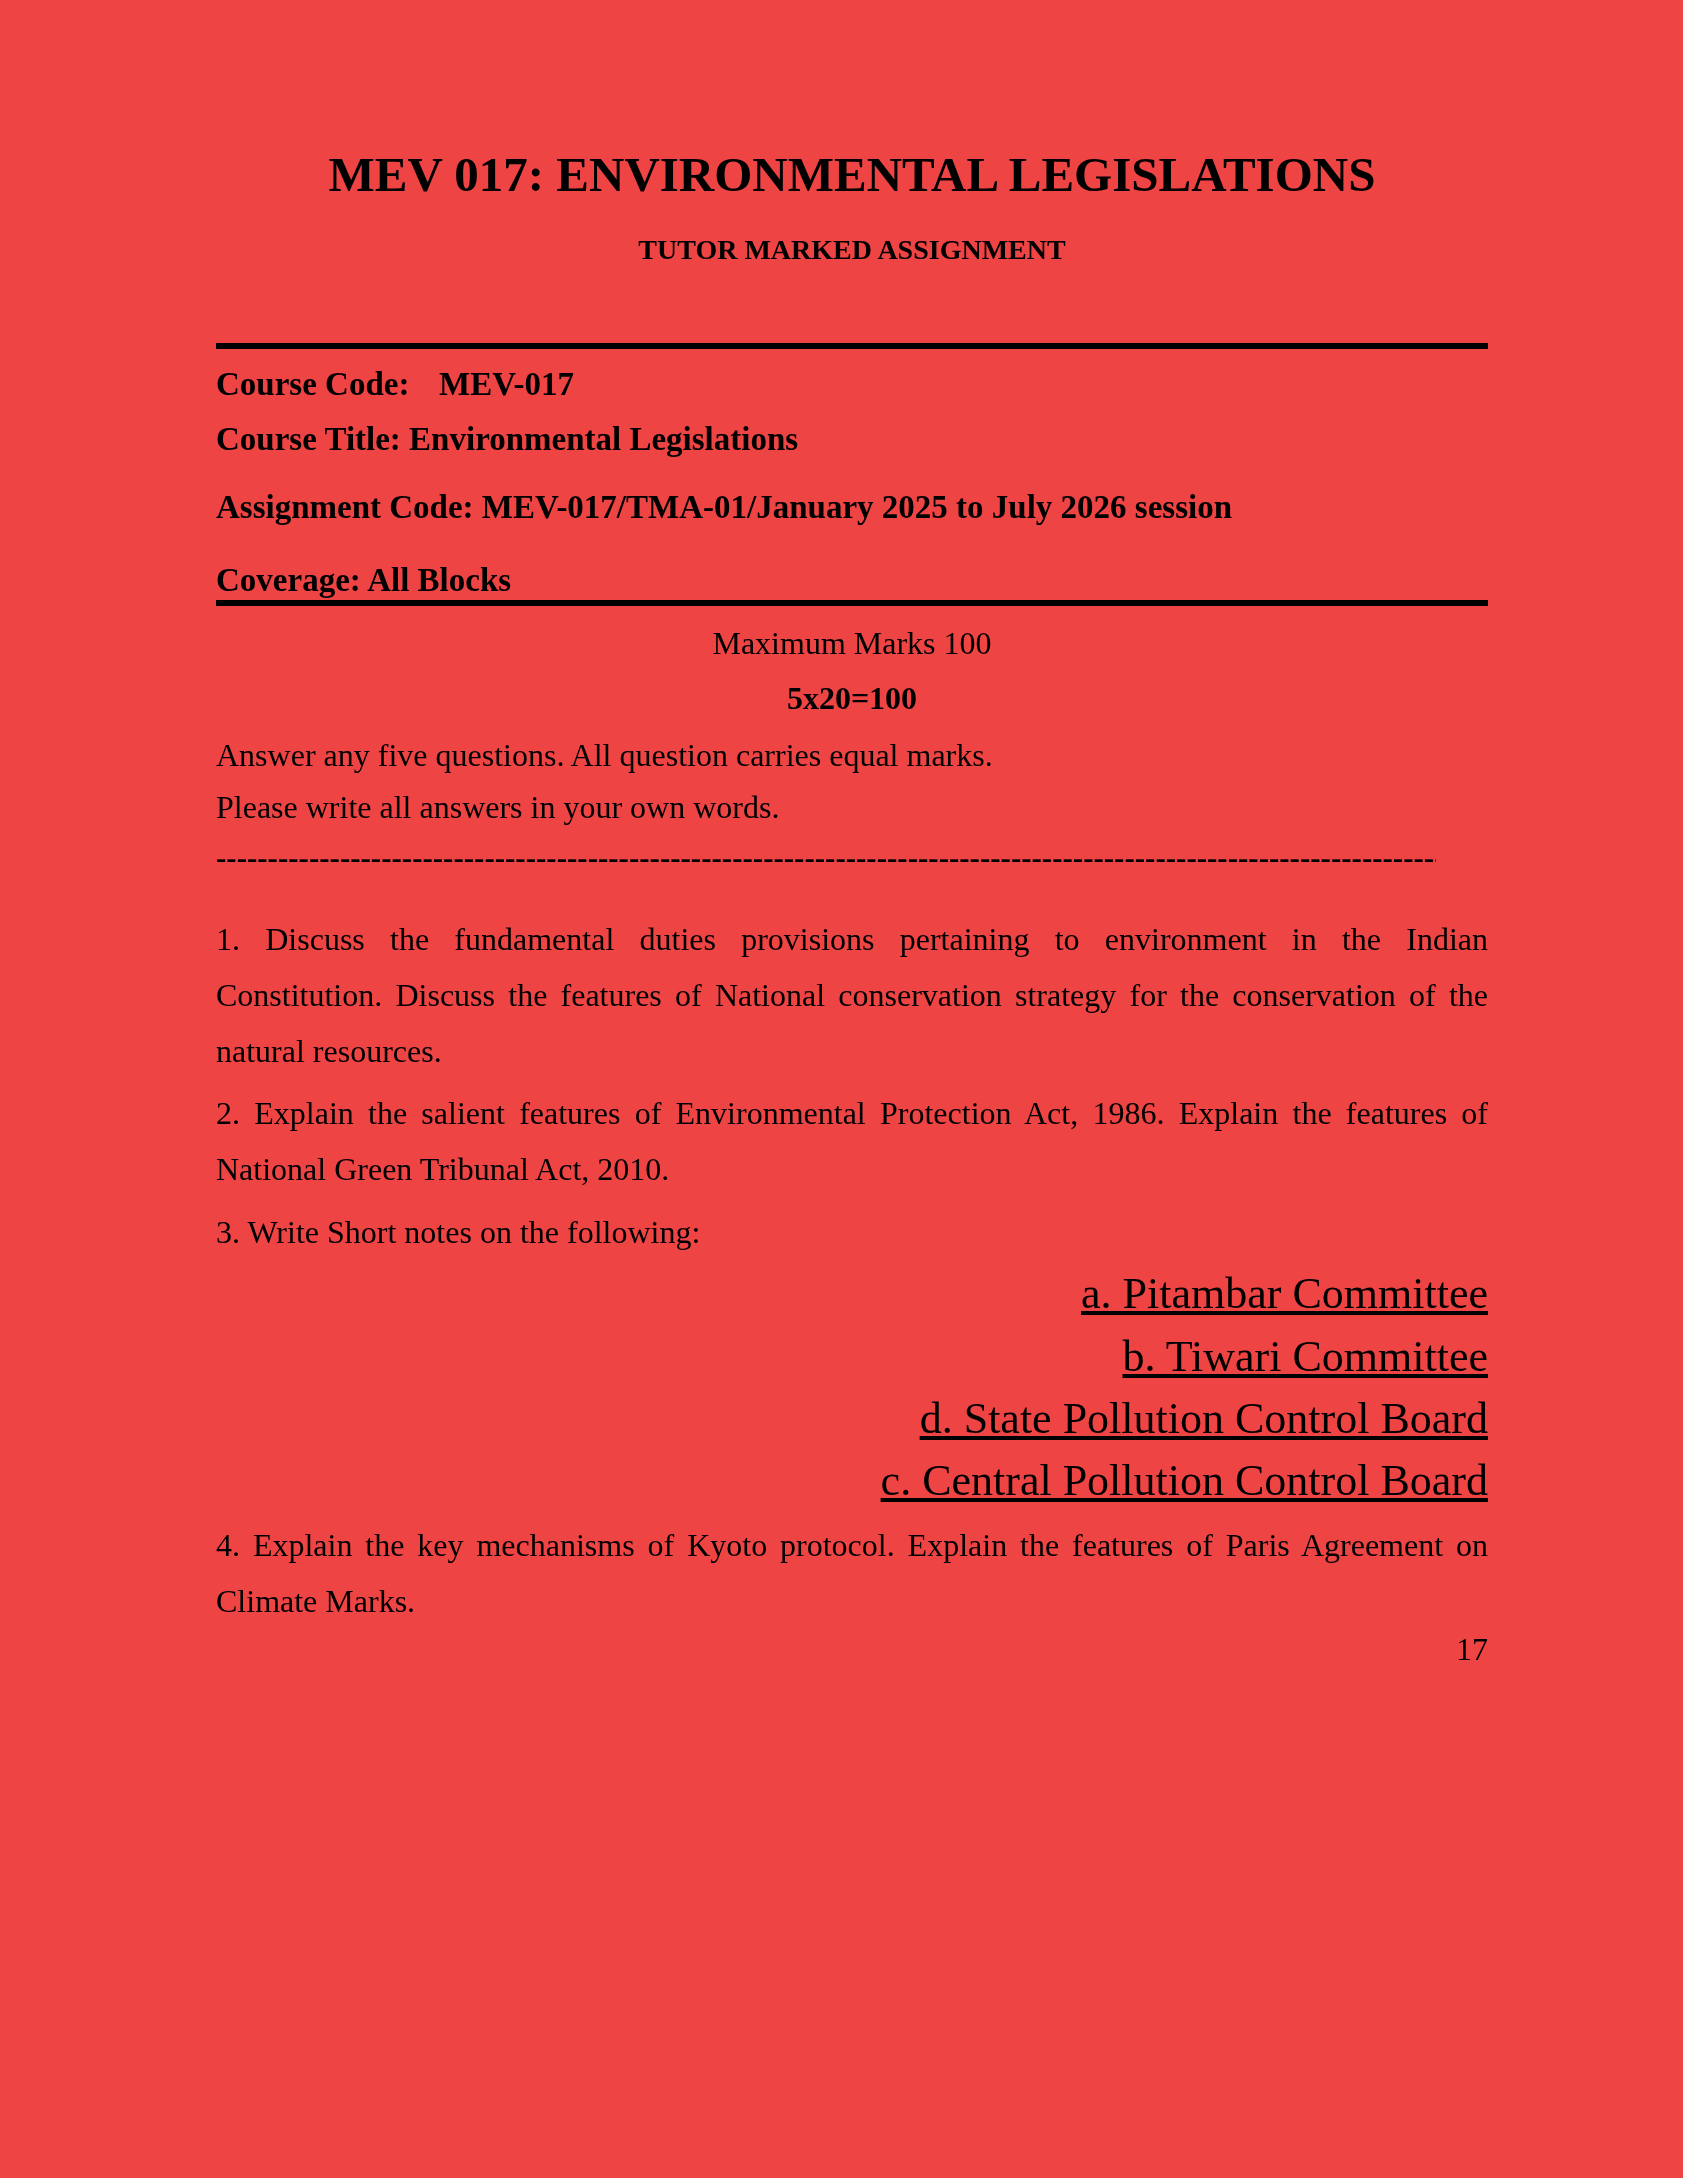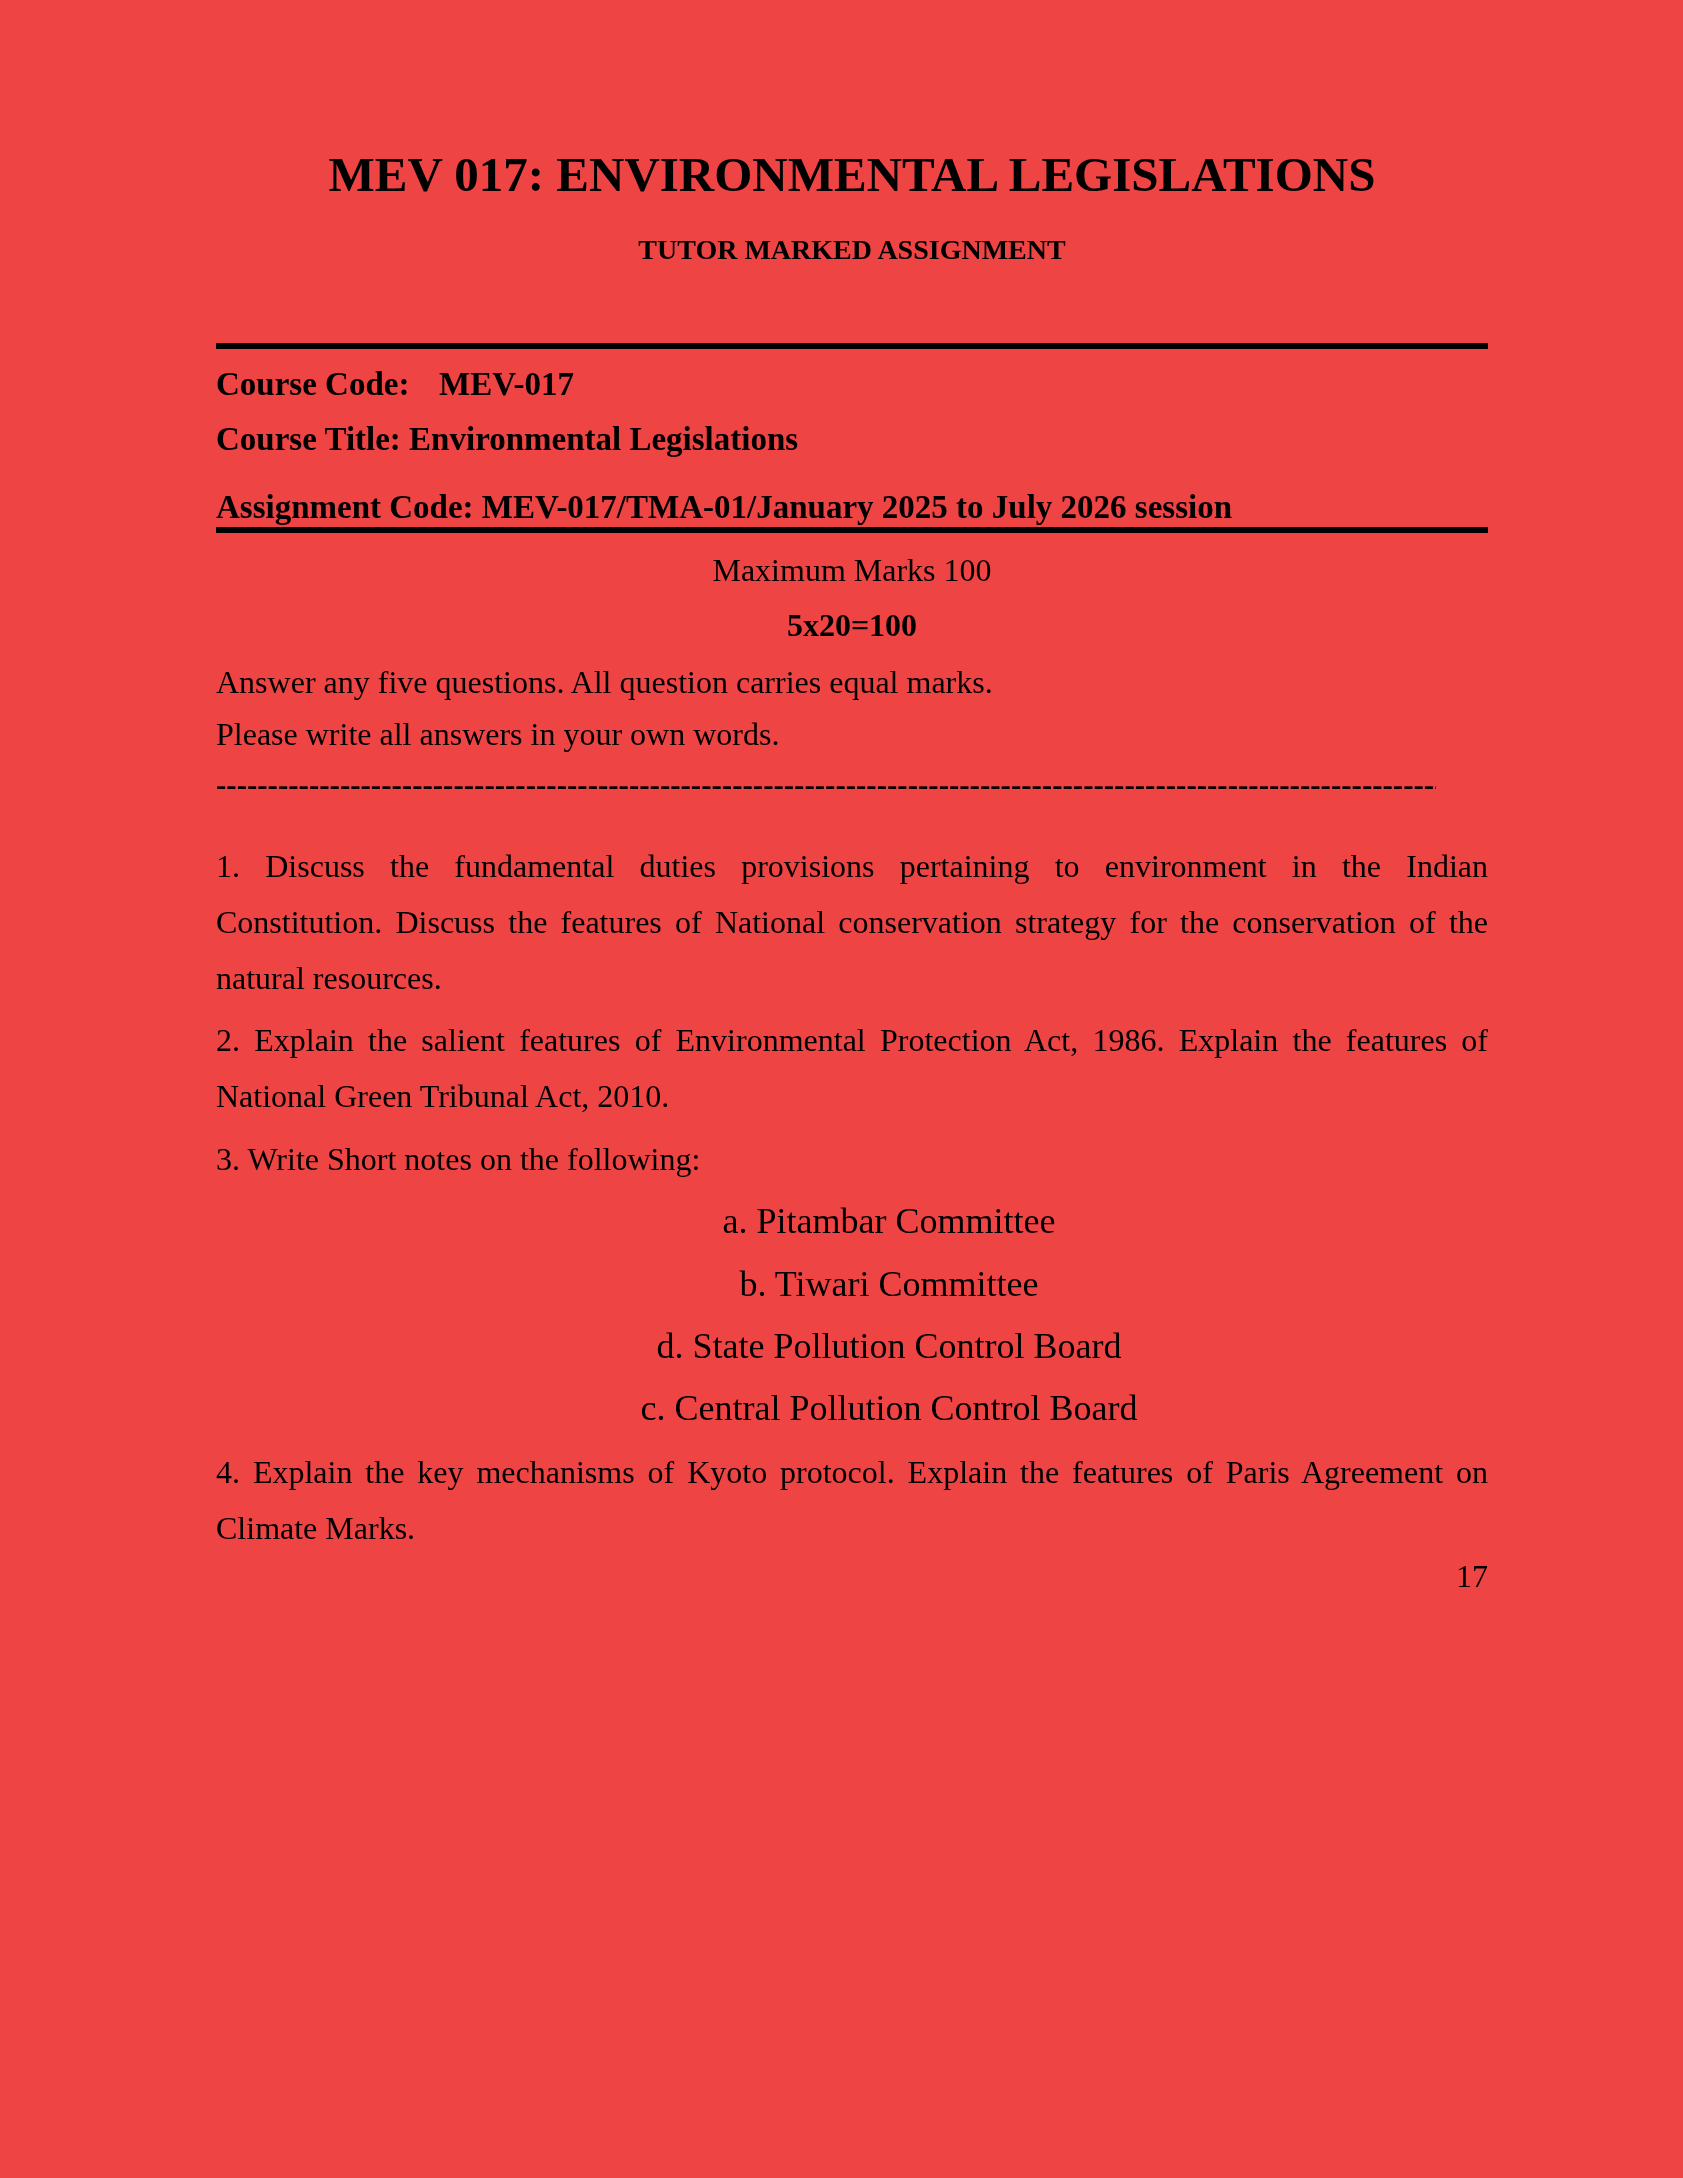--- a/index.html
+++ b/index.html
@@ -81,24 +81,25 @@
     font-size: 32px;
     line-height: 56px;
   }
   .q .jline { text-align: justify; text-align-last: justify; }
   .q .jline.last { text-align-last: left; text-align: left; }
   .q1 { margin-top: 41px; }
   .q2 { margin-top: 6px; }
   .q3 { margin-top: 7px; }
   .q4 { margin-top: 8px; }
   .subnote {
-    font-size: 36px;
+    font-size: 44px;
     line-height: 56px;
     padding-left: 74px;
-    text-align: center;
+    text-align: right;
+    text-decoration: underline;
   }
   .sn-a { margin-top: 6px; }
   .sn-b { margin-top: 7px; }
   .sn-c { margin-top: 6px; }
   .sn-d { margin-top: 6px; }
   .page-number {
     margin-top: 0;
     font-size: 32px;
     line-height: 40px;
     text-align: right;
@@ -117,20 +118,21 @@
     <div class="rule-thick"></div>
 
     <div class="hdr-line hdr-cc">
       <span class="cc-label">Course Code:</span><span>MEV-017</span>
     </div>
 
     <div class="hdr-line hdr-ct">Course Title: Environmental Legislations</div>
 
     <div class="hdr-line hdr-ac">Assignment Code: MEV-017/TMA-01/January 2025 to July 2026 session</div>
 
+    <div class="hdr-line hdr-cv">Coverage: All Blocks</div>
 
     <div class="rule-thick2"></div>
 
     <div class="marks-line marks-max">Maximum Marks 100</div>
 
     <div class="marks-line marks-scheme">5x20=100</div>
 
     <div class="note-block">
       <div>Answer any five questions. All question carries equal marks.</div>
       <div>Please write all answers in your own words.</div>

